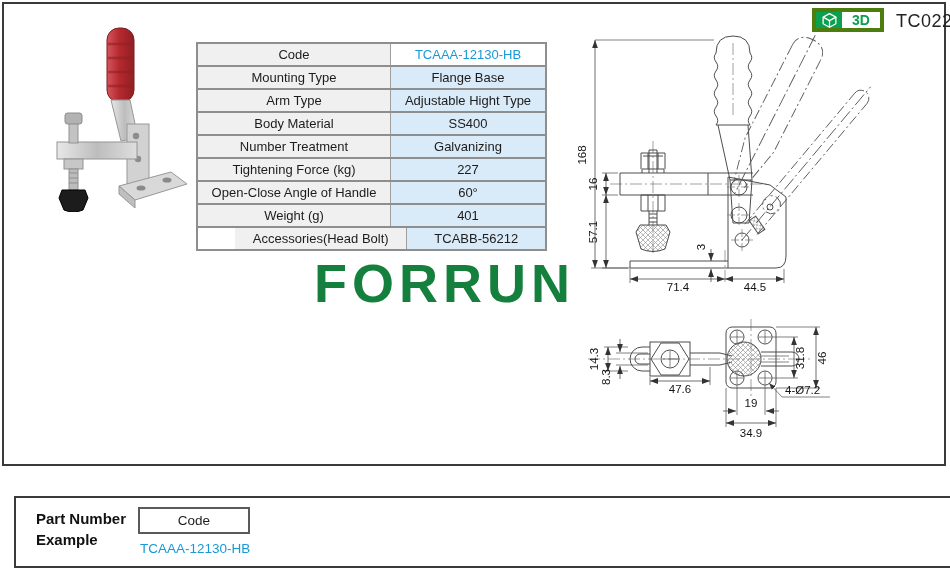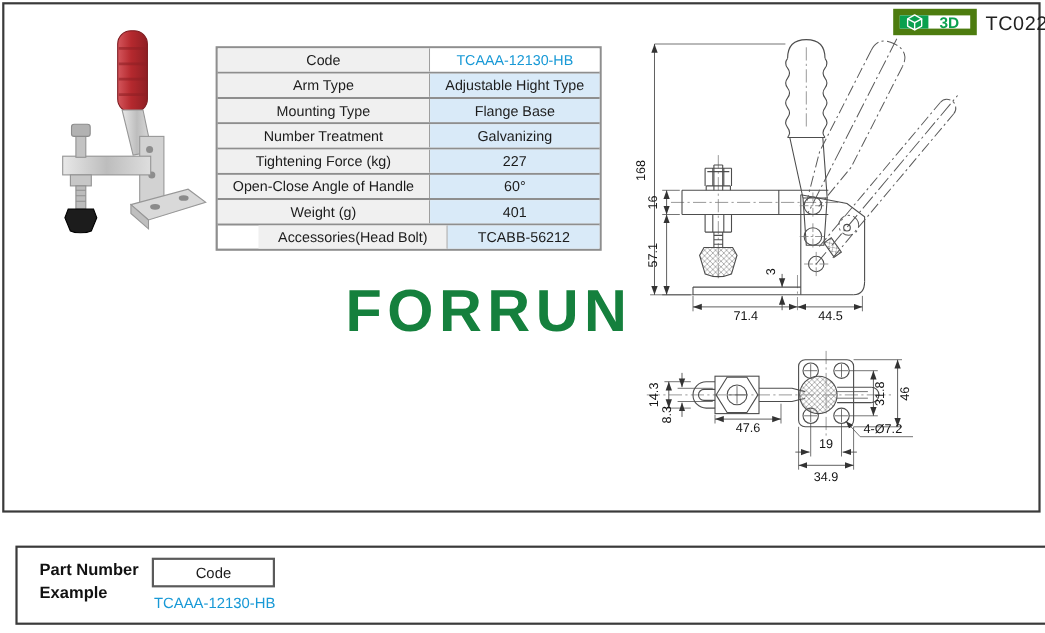--- a/index.html
+++ b/index.html
@@ -17,21 +17,21 @@
   }
   
   .watermark{
     position:absolute;left:314px;top:252px;z-index:1;
     font-size:54px;font-weight:bold;letter-spacing:5px;color:#15803d;
     user-select:none;white-space:nowrap;
   }
   
   .badge3d{
     position:absolute;left:812px;top:8px;z-index:5;display:flex;align-items:stretch;
-    border:6px solid #4d7c0f;background:#fff;height:24px;box-sizing:border-box;
+    border:4px solid #4d7c0f;background:#fff;height:24px;box-sizing:border-box;
   }
   .badge3d .cube-cell{width:26px;background:#0aa04e;display:flex;align-items:center;justify-content:center;}
   .badge3d .label-cell{width:38px;display:flex;align-items:center;justify-content:center;
     color:#0aa04e;font-size:14px;font-weight:bold;}
   .page-code{position:absolute;left:896px;top:11px;z-index:5;font-size:18px;color:#222;letter-spacing:.5px;}
   
   .photo{position:absolute;left:35px;top:22px;z-index:3;}
   
   .spec-table{
     position:absolute;left:196px;top:42px;z-index:4;width:351px;
@@ -118,26 +118,30 @@
     </g>
   </svg>
 </div>
 
 <div class="spec-table">
   <div class="spec-row">
     <div class="spec-cell spec-label">Code</div>
     <div class="spec-cell spec-value code-val">TCAAA-12130-HB</div>
   </div>
   <div class="spec-row">
+    <div class="spec-cell spec-label">Mounting Type</div>
+    <div class="spec-cell spec-value">Flange Base</div>
+  </div>
+  <div class="spec-row">
     <div class="spec-cell spec-label">Arm Type</div>
     <div class="spec-cell spec-value">Adjustable Hight Type</div>
   </div>
   <div class="spec-row">
-    <div class="spec-cell spec-label">Mounting Type</div>
-    <div class="spec-cell spec-value">Flange Base</div>
+    <div class="spec-cell spec-label">Body Material</div>
+    <div class="spec-cell spec-value">SS400</div>
   </div>
   <div class="spec-row">
     <div class="spec-cell spec-label">Number Treatment</div>
     <div class="spec-cell spec-value">Galvanizing</div>
   </div>
   <div class="spec-row">
     <div class="spec-cell spec-label">Tightening Force (kg)</div>
     <div class="spec-cell spec-value">227</div>
   </div>
   <div class="spec-row">

